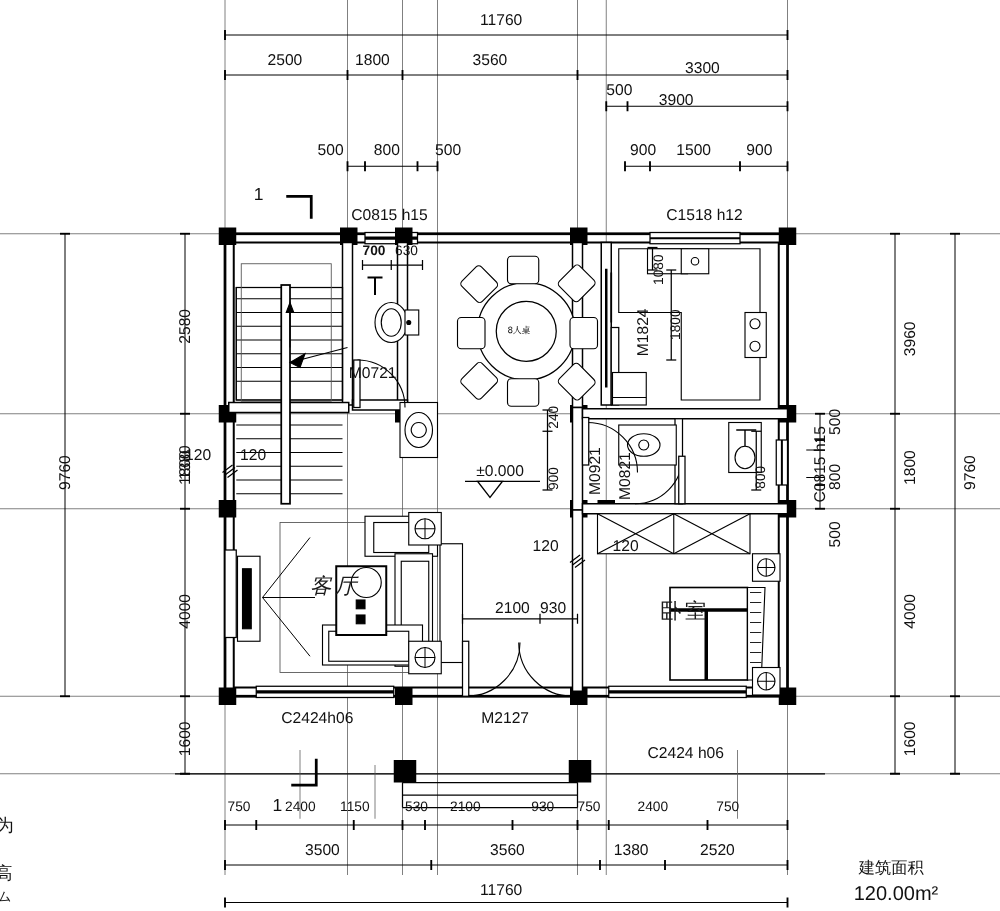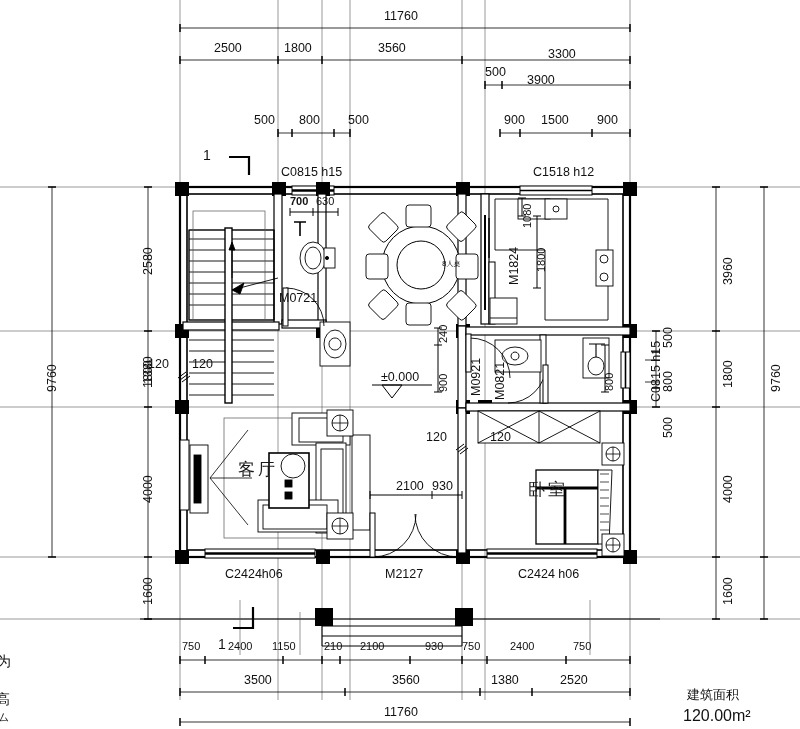--- a/index.html
+++ b/index.html
@@ -22,21 +22,21 @@
   .dim{font-size:12.5px;}
   .dim-sm{font-size:11px;}
   .code{font-size:12.5px;}
   .vert{transform-origin:0 0;transform:rotate(-90deg);}
   .cjk{font-family:"DejaVu Sans","Liberation Sans",sans-serif;}
   .room{font-size:17px;letter-spacing:3px;color:#1a1a1a;}
   .areaTitle{font-size:13px;}
   .areaVal{font-size:16px;}
   .secnum{font-size:14px;}
   .lvl{font-size:12.5px;}
-  .tiny{font-size:7px;margin-left:36px;}
+  .tiny{font-size:7px;}
 </style>
 </head>
 <body>
 
 <div id="plan">
 
 <svg width="800" height="729" viewBox="0 0 800 729">
   <defs>
     <pattern id="hatchX" width="10" height="10" patternUnits="userSpaceOnUse">
       <path d="M0,0 L10,10 M10,0 L0,10" stroke="#000" stroke-width="0.7" fill="none"></path>
@@ -499,38 +499,38 @@
 <div class="txt dim vert" style="left:722px;top:503px;">4000</div>
 <div class="txt dim vert" style="left:722px;top:605px;">1600</div>
 
 <div class="txt dim vert" style="left:662px;top:348px;">500</div>
 <div class="txt dim vert" style="left:662px;top:392px;">800</div>
 <div class="txt dim vert" style="left:662px;top:438px;">500</div>
 
 <div class="txt dim-sm" style="left:182px;top:641px;">750</div>
 <div class="txt dim-sm" style="left:228px;top:641px;">2400</div>
 <div class="txt dim-sm" style="left:272px;top:641px;">1150</div>
-<div class="txt dim-sm" style="left:324px;top:641px;">210</div>
+<div class="txt dim-sm" style="left:324px;top:641px;">530</div>
 <div class="txt dim-sm" style="left:360px;top:641px;">2100</div>
 <div class="txt dim-sm" style="left:425px;top:641px;">930</div>
 <div class="txt dim-sm" style="left:462px;top:641px;">750</div>
 <div class="txt dim-sm" style="left:510px;top:641px;">2400</div>
 <div class="txt dim-sm" style="left:573px;top:641px;">750</div>
 
 <div class="txt dim" style="left:244px;top:674px;">3500</div>
 <div class="txt dim" style="left:392px;top:674px;">3560</div>
 <div class="txt dim" style="left:491px;top:674px;">1380</div>
 <div class="txt dim" style="left:560px;top:674px;">2520</div>
 <div class="txt dim" style="left:384px;top:706px;">11760</div>
 
 <div class="txt code" style="left:281px;top:166px;">C0815  h15</div>
 <div class="txt code" style="left:533px;top:166px;">C1518  h12</div>
 <div class="txt code vert" style="left:650px;top:402px;">C0815  h15</div>
 <div class="txt code" style="left:225px;top:568px;">C2424h06</div>
-<div class="txt code" style="left:518px;top:568px;">C2424  h06</div>
+<div class="txt code" style="left:518px;top:596px;">C2424  h06</div>
 
 <div class="txt code" style="left:279px;top:292px;">M0721</div>
 <div class="txt code vert" style="left:508px;top:285px;">M1824</div>
 <div class="txt code vert" style="left:470px;top:396px;">M0921</div>
 <div class="txt code vert" style="left:494px;top:400px;">M0821</div>
 <div class="txt code" style="left:385px;top:568px;">M2127</div>
 
 <div class="txt dim-sm" style="left:290px;top:196px;font-weight:bold;">700</div>
 <div class="txt dim-sm" style="left:316px;top:196px;">630</div>
 
@@ -543,21 +543,21 @@
 <div class="txt dim-sm vert" style="left:604px;top:391px;">800</div>
 
 <div class="txt dim" style="left:396px;top:480px;">2100</div>
 <div class="txt dim" style="left:432px;top:480px;">930</div>
 
 <div class="txt dim" style="left:148px;top:358px;">120</div>
 <div class="txt dim" style="left:192px;top:358px;">120</div>
 <div class="txt dim" style="left:426px;top:431px;">120</div>
 <div class="txt dim" style="left:490px;top:431px;">120</div>
 
-<div class="txt room cjk" style="left:238px;top:461px;">客厅</div>
+<div class="txt room cjk" style="left:248px;top:461px;font-style:italic;">客厅</div>
 <div class="txt room cjk" style="left:528px;top:481px;">卧室</div>
 <div class="txt tiny cjk" style="left:406px;top:261px;">8人桌</div>
 
 <div class="txt lvl" style="left:381px;top:371px;">±0.000</div>
 
 <div class="txt secnum" style="left:203px;top:148px;">1</div>
 <div class="txt secnum" style="left:218px;top:637px;">1</div>
 
 <div class="txt areaTitle cjk" style="left:687px;top:688px;">建筑面积</div>
 <div class="txt areaVal" style="left:683px;top:708px;">120.00m²</div>

